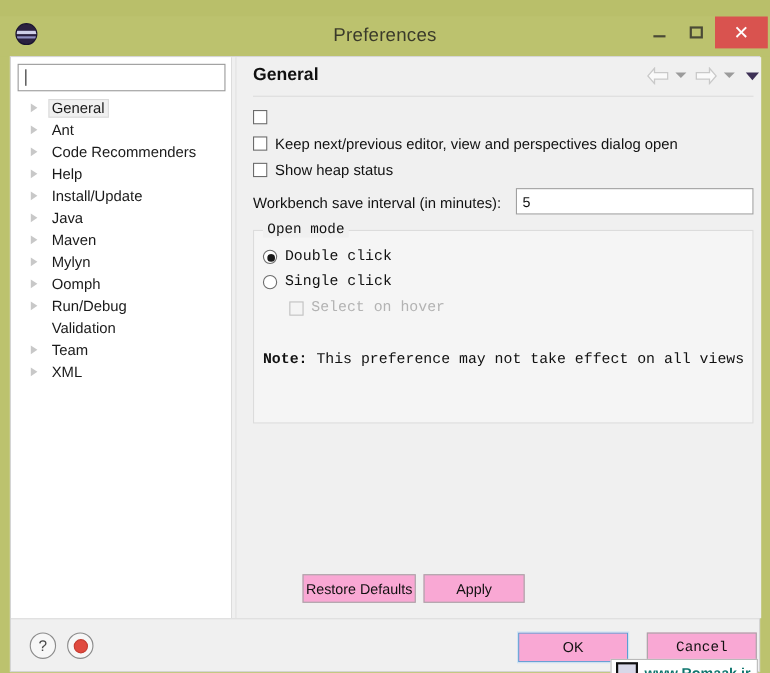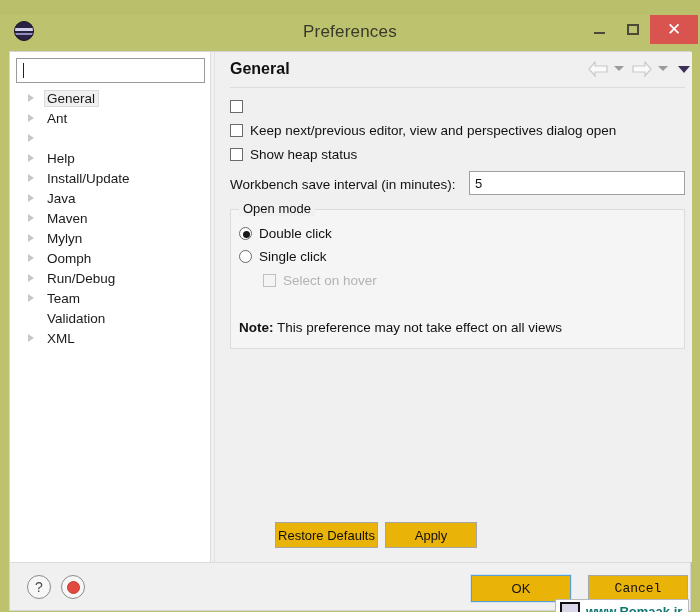--- a/index.html
+++ b/index.html
@@ -219,23 +219,24 @@
     background: #fff;
     font-family: "Liberation Sans", sans-serif;
     font-size: 13px; color: #111;
     padding: 0 5px;
     outline: none;
   }
   
   #open-mode-group {
     position: relative;
     margin-top: 10px;
-    width: 455px; height: 140px;
+    width: 455px; height: 176px;
     border: 1px solid #dcdcdc;
     background: #f5f5f5;
+    font-family: Liberation Mono, monospace;
   }
   #open-mode-legend {
     position: absolute; left: 8px; top: -9px;
     background: #f0f0f0;
     padding: 0 4px;
     font-size: 13px; color: #111;
   }
   .radio-row {
     position: absolute; left: 8px;
     display: flex; align-items: center;
@@ -268,21 +269,21 @@
   #chk-hover { top: 63px; }
   #chk-arrowkeys { top: 86px; }
   #note-row {
     position: absolute; left: 8px; top: 110px;
     font-size: 13.5px; color: #111;
   }
   #note-label { font-weight: bold; }
   
   .btn {
     position: absolute;
-    background: #eab308;
+    background: #f9a8d4;
     border: 1px solid #a6a6a6;
     font-family: "Liberation Sans", sans-serif;
     font-size: 13px; color: #111;
     display: flex; align-items: center; justify-content: center;
     cursor: default;
   }
   #btn-restore { left: 265px; top: 470px; width: 103px; height: 26px; }
   #btn-apply   { left: 375px; top: 470px; width: 92px;  height: 26px; }
   
   #footer {
@@ -376,20 +377,21 @@
         <div class="tree-item selected">
           <span class="tree-arrow"></span>
           <span class="tree-label">General</span>
         </div>
         <div class="tree-item">
           <span class="tree-arrow"></span>
           <span class="tree-label">Ant</span>
         </div>
         <div class="tree-item">
           <span class="tree-arrow"></span>
+          <span class="tree-label">Code Recommenders</span>
         </div>
         <div class="tree-item">
           <span class="tree-arrow"></span>
           <span class="tree-label">Help</span>
         </div>
         <div class="tree-item">
           <span class="tree-arrow"></span>
           <span class="tree-label">Install/Update</span>
         </div>
         <div class="tree-item">
@@ -406,25 +408,25 @@
         </div>
         <div class="tree-item">
           <span class="tree-arrow"></span>
           <span class="tree-label">Oomph</span>
         </div>
         <div class="tree-item">
           <span class="tree-arrow"></span>
           <span class="tree-label">Run/Debug</span>
         </div>
         <div class="tree-item">
+          <span class="tree-label">Validation</span>
+        </div>
+        <div class="tree-item">
           <span class="tree-arrow"></span>
           <span class="tree-label">Team</span>
-        </div>
-        <div class="tree-item">
-          <span class="tree-label">Validation</span>
         </div>
         <div class="tree-item">
           <span class="tree-arrow"></span>
           <span class="tree-label">XML</span>
         </div>
       </div>
     </div>
 
     <div id="sash">
         <div class="line"></div>

